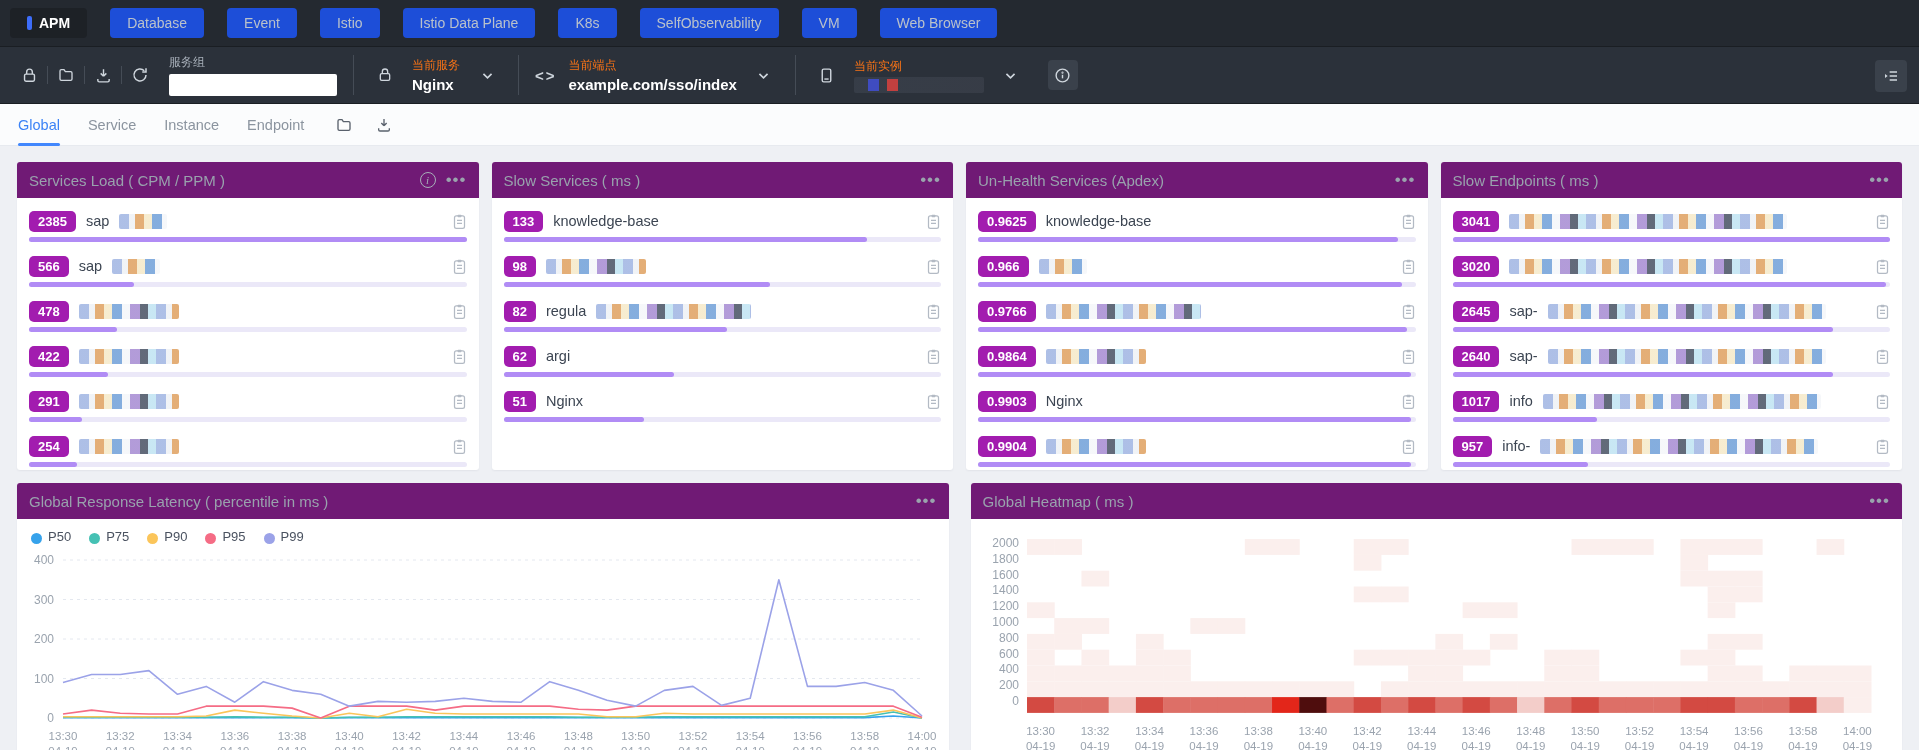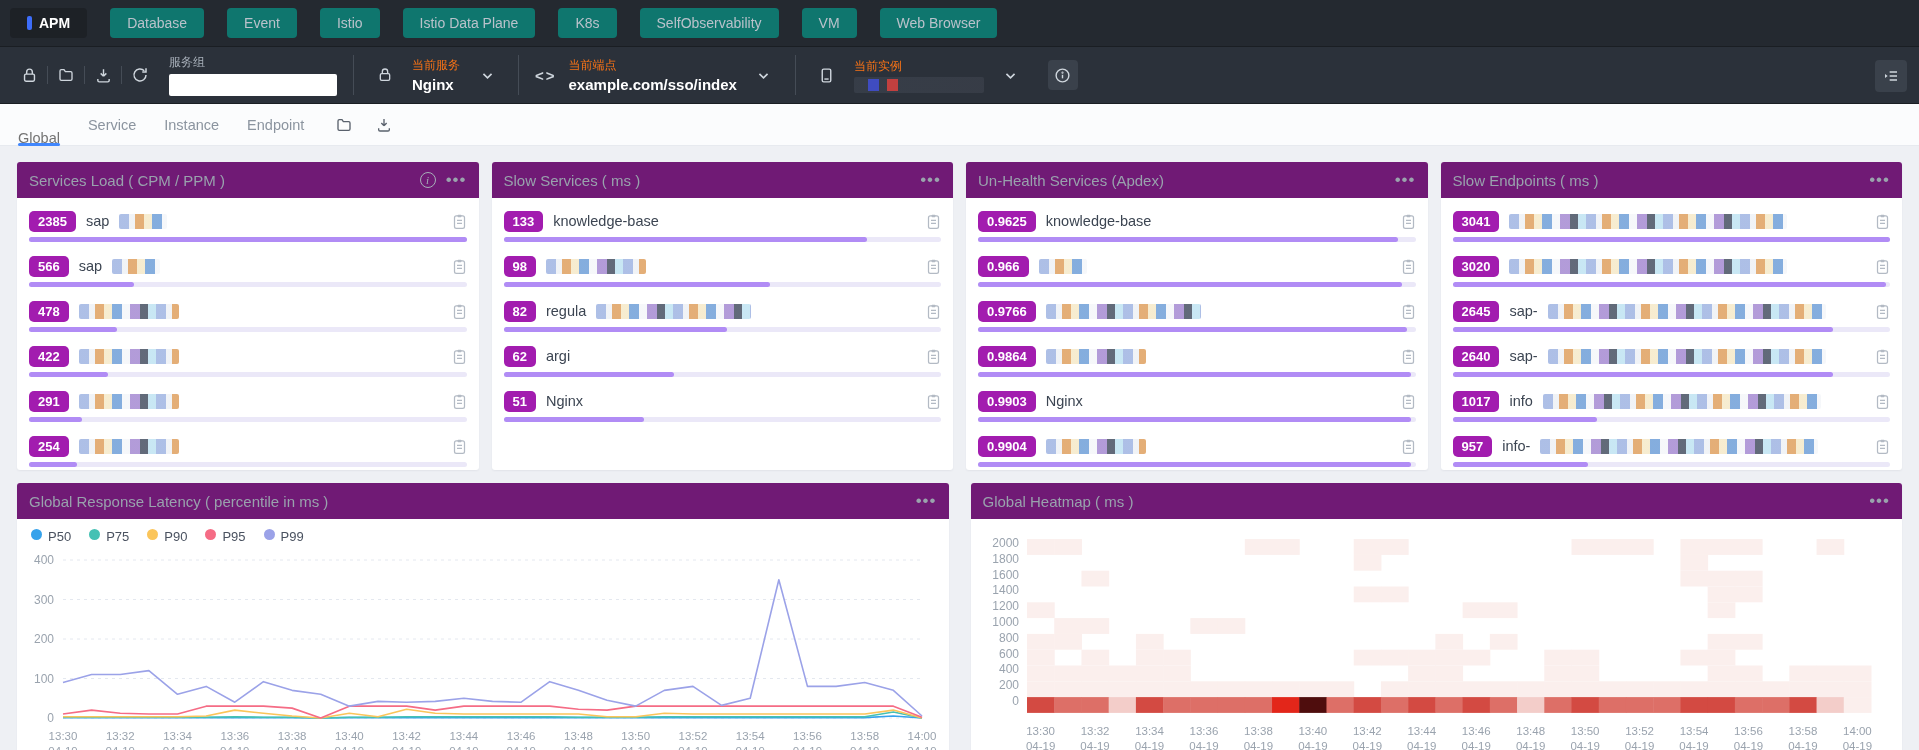--- a/index.html
+++ b/index.html
@@ -1,20 +1,20 @@
 <!DOCTYPE html>
 <html><head>
 <meta charset="utf-8">
 <style>
   * { margin:0; padding:0; box-sizing:border-box; }
   html,body { width:1919px; height:750px; overflow:hidden; font-family:"Liberation Sans", sans-serif; background:#eef0f4; }
 
   
   .topnav { height:47px; background:#242930; display:flex; align-items:center; gap:23px; padding:0 10px; border-bottom:1px solid #1a1e23; }
-  .nav-tab { background:#0f766e; color:#bac2cb; font-size:14px; padding:7px 17px; border-radius:4px; cursor:pointer; display:flex; align-items:center; gap:7px; white-space:nowrap; }
+  .nav-tab { background:#1d4ed8; color:#bac2cb; font-size:14px; padding:7px 17px; border-radius:4px; cursor:pointer; display:flex; align-items:center; gap:7px; white-space:nowrap; }
   .nav-tab.active { background:#1d2126; color:#ffffff; font-weight:bold; }
   .nav-accent { width:5px; height:14px; border-radius:2px; background:#3d6dfa; display:none; }
   .nav-tab.active .nav-accent { display:inline-block; }
 
   
   .toolbar { height:57px; background:#2b313a; display:flex; align-items:center; padding:0 14px; position:relative; border-bottom:1px solid #1a1e23; }
   .ticon { color:#cfd6dd; width:30px; height:30px; display:flex; align-items:center; justify-content:center; cursor:pointer; }
   .ticon svg { display:block; }
   .tsep { width:1px; height:18px; background:#454c56; margin:0 3px; }
   .vsep { width:1px; height:40px; background:#454c56; margin:0 16px; }
@@ -29,21 +29,21 @@
   .mosaic-inst { display:flex; align-items:center; gap:8px; width:130px; height:16px; border-radius:2px;
      background:linear-gradient(90deg, rgba(120,130,150,.15), rgba(160,160,180,.1)); padding-left:14px; }
   .swatch { width:11px; height:12px; display:inline-block; }
   .info-btn { width:30px; height:30px; border-radius:4px; background:#3a414b; border:none; color:#cfd6dd; margin-left:22px; cursor:pointer; display:flex; align-items:center; justify-content:center; }
   .toolbar-right { position:absolute; right:12px; top:13px; }
   .panel-btn { width:32px; height:32px; border-radius:4px; background:#3a414b; border:none; cursor:pointer; display:flex; align-items:center; justify-content:center; }
 
   
   .tabbar { height:42px; background:#fbfcfd; display:flex; align-items:center; padding:0 18px; gap:28px; border-bottom:1px solid #e7eaef; }
   .page-tab { font-size:14.5px; color:#8b949f; cursor:pointer; height:42px; display:flex; align-items:center; position:relative; }
-  .page-tab.active { color:#737373;align-items:flex-end; }
+  .page-tab.active { color:#3b82f6; }
   .page-tab.active::after { content:""; position:absolute; left:0; right:0; bottom:0; height:3px; background:#4187fd; border-radius:2px; }
   .tabbar .ticon { color:#59616c; width:24px; }
 
   
   .content { padding:16px 17px; }
   .cards-row { display:grid; grid-template-columns:repeat(4,1fr); gap:13px; }
   .card { background:#ffffff; border-radius:3px; box-shadow:0 1px 2px rgba(30,40,60,.06); overflow:hidden; }
   .metric-card { height:308px; }
   .card-header { height:36px; background:#701a75; display:flex; align-items:center; padding:0 12px; }
   .card-title { font-size:15px; color:#99a2ad; flex:1; white-space:nowrap; overflow:hidden; }
@@ -62,21 +62,21 @@
   .mosaic.long { width:155px; }
   .mosaic.xlong { width:278px; }
   .row-spacer { flex:1; }
   .clip-icon { cursor:pointer; display:flex; }
   .bar-track { height:5px; border-radius:3px; background:#ebe8f8; margin-top:3px; }
   .bar-fill { height:5px; border-radius:3px; background:#b18cf5; }
 
   .bottom-row { display:grid; grid-template-columns:1fr 1fr; gap:22px; margin-top:13px; }
   .chart-card { height:300px; }
   .legend { display:flex; align-items:center; gap:18px; padding:10px 14px 2px 14px; }
-  .legend-item { display:flex; align-items:flex-start; gap:6px; cursor:pointer; }
+  .legend-item { display:flex; align-items:flex-end; gap:6px; cursor:pointer; }
   .legend-dot { width:11px; height:11px; border-radius:50%; }
   .legend-label { font-size:13px; color:#4a5260; }
   svg text { font-family:"Liberation Sans", sans-serif; }
 </style>
 </head>
 <body>
 
 <div class="topnav" id="topnav">
   <div class="nav-tab active">
     <span class="nav-accent"></span>

